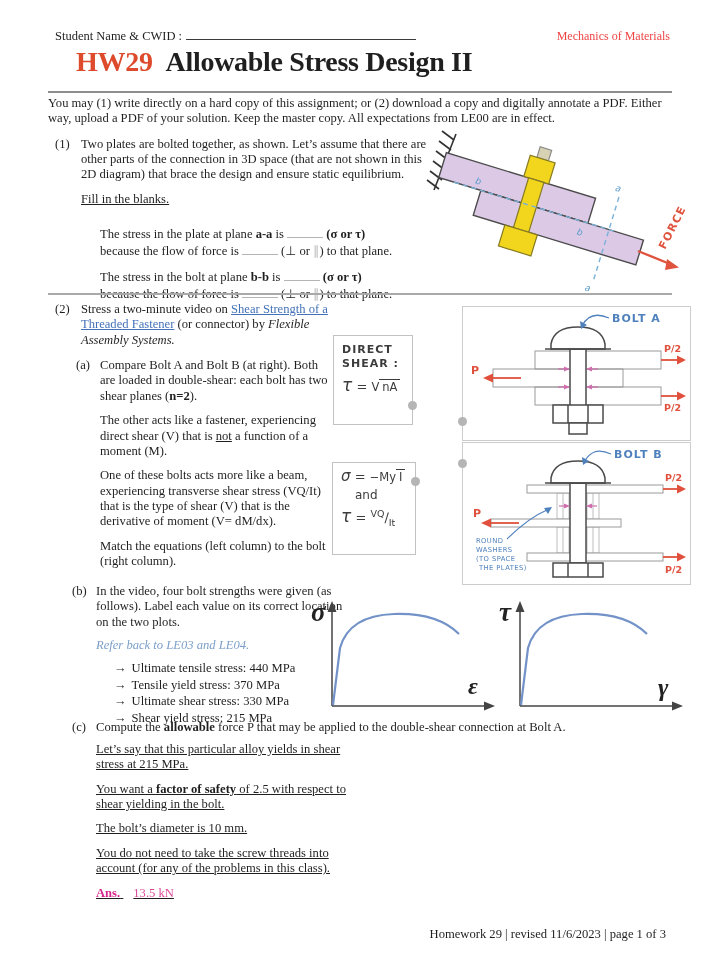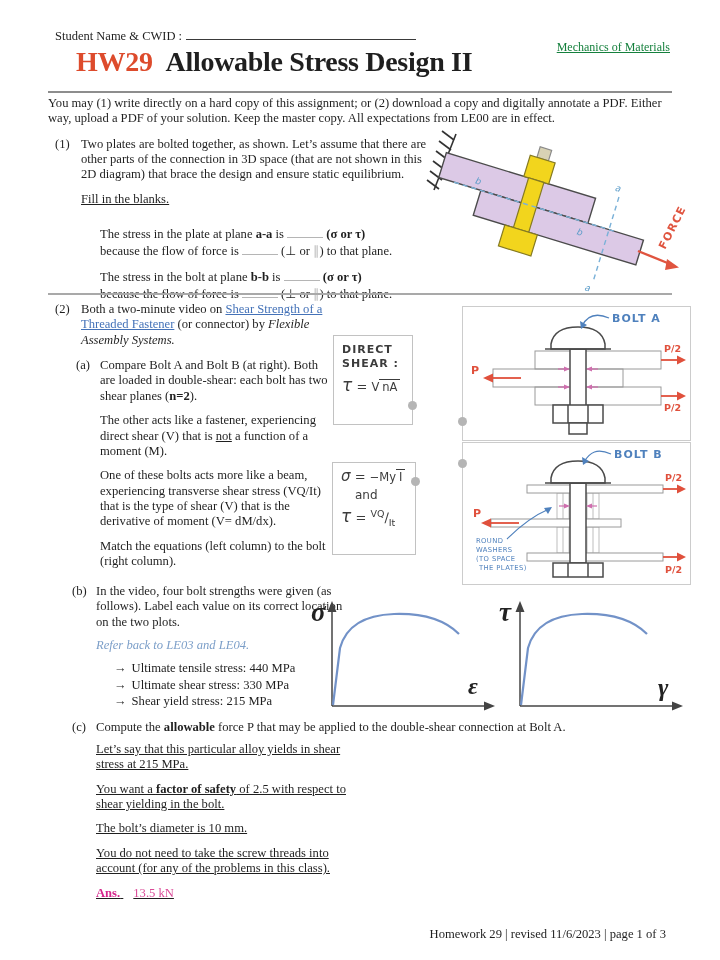--- a/index.html
+++ b/index.html
@@ -1,21 +1,21 @@
 <!DOCTYPE html>
 <html><head>
 <meta charset="utf-8">
 <style>
   html,body{margin:0;padding:0;background:#e8e8e8;}
   .page{position:relative;width:720px;height:960px;background:#ffffff;margin:0 auto;
         font-family:"Liberation Serif",serif;color:#1f1f1f;overflow:hidden;}
   
   .hdr-left{position:absolute;left:55px;top:27px;font-size:12.5px;}
   .name-blank{display:inline-block;width:230px;height:12px;border-bottom:1.2px solid #3a3a3a;margin-left:4px;}
-  .hdr-right{position:absolute;right:50px;top:40px;font-size:12px;color:#15803d;text-decoration:underline;}
+  .hdr-right{position:absolute;right:50px;top:29px;font-size:12px;color:#ef4444;}
   
   .titlebar{position:absolute;left:52px;top:46px;font-size:28px;font-weight:bold;letter-spacing:-.3px;}
   .hw-code{color:#dd4b2c;margin-right:13px;margin-left:24px;}
   .rule{position:absolute;left:48px;right:48px;height:2px;background:#8d8d8d;}
   .rule-title{top:91px;}
   .rule-q1{top:293px;background:#a9a9a9;}
   .intro{position:absolute;left:48px;top:96px;width:628px;font-size:12.6px;line-height:1.2;margin:0;}
   
   .hang{position:relative;padding-left:26px;}
   .hang>.qnum{position:absolute;left:0;top:0;}
@@ -143,21 +143,21 @@
       <polygon points="257,139.5 245,131 243,142" fill="#e0543f"></polygon>
       <text x="243" y="122" font-size="11" font-weight="bold" letter-spacing="1.2" fill="#e0543f" transform="rotate(-63 243 122)">FORCE</text>
     </g>
   </svg>
 
   <div class="rule rule-q1"></div>
 
   <div class="q2-text">
     <div class="hang">
       <span class="qnum">(2)</span>
-      <span>Both a two-minute video on </span><a class="link" href="#">Shear Strength of a Threaded Fastener</a><span> (or connector) by </span><span class="i">Flexible Assembly Systems.</span>
+      <span>Stress a two-minute video on </span><a class="link" href="#">Shear Strength of a Threaded Fastener</a><span> (or connector) by </span><span class="i">Flexible Assembly Systems.</span>
     </div>
     <div class="q2a">
       <span class="qsub">(a)</span>
       <p class="para"><span>Compare Bolt A and Bolt B (at right). Both are loaded in double-shear: each bolt has two shear planes (</span><span class="b">n=2</span><span>).</span></p>
       <p class="para"><span>The other acts like a fastener, experiencing direct shear (V) that is </span><span class="u">not</span><span> a function of a moment (M).</span></p>
       <p class="para">One of these bolts acts more like a beam, experiencing transverse shear stress (VQ/It) that is the type of shear (V) that is the derivative of moment (V= dM/dx).</p>
       <p class="para">Match the equations (left column) to the bolt (right column).</p>
     </div>
   </div>
 
@@ -293,20 +293,21 @@
   </div>
 
   <div class="qb-text">
     <div class="hang">
       <span class="qnum">(b)</span>
       <span>In the video, four bolt strengths were given (as follows). Label each value on its correct location on the two plots.</span>
     </div>
     <div class="refer">Refer back to LE03 and LE04.</div>
     <div class="bullets">
       <div><span class="arr">→</span><span>Ultimate tensile stress: 440 MPa</span></div>
+      <div><span class="arr">→</span><span>Tensile yield stress: 370 MPa</span></div>
       <div><span class="arr">→</span><span>Ultimate shear stress: 330 MPa</span></div>
       <div><span class="arr">→</span><span>Shear yield stress: 215 MPa</span></div>
     </div>
   </div>
 
   <svg class="plot1" width="192" height="128" viewBox="0 0 192 128">
     <line x1="22" y1="118" x2="22" y2="22" stroke="#444" stroke-width="1.5"></line>
     <polygon points="22,13 17.5,24 26.5,24" fill="#444"></polygon>
     <line x1="22" y1="118" x2="176" y2="118" stroke="#444" stroke-width="1.5"></line>
     <polygon points="185,118 174,113.5 174,122.5" fill="#444"></polygon>

